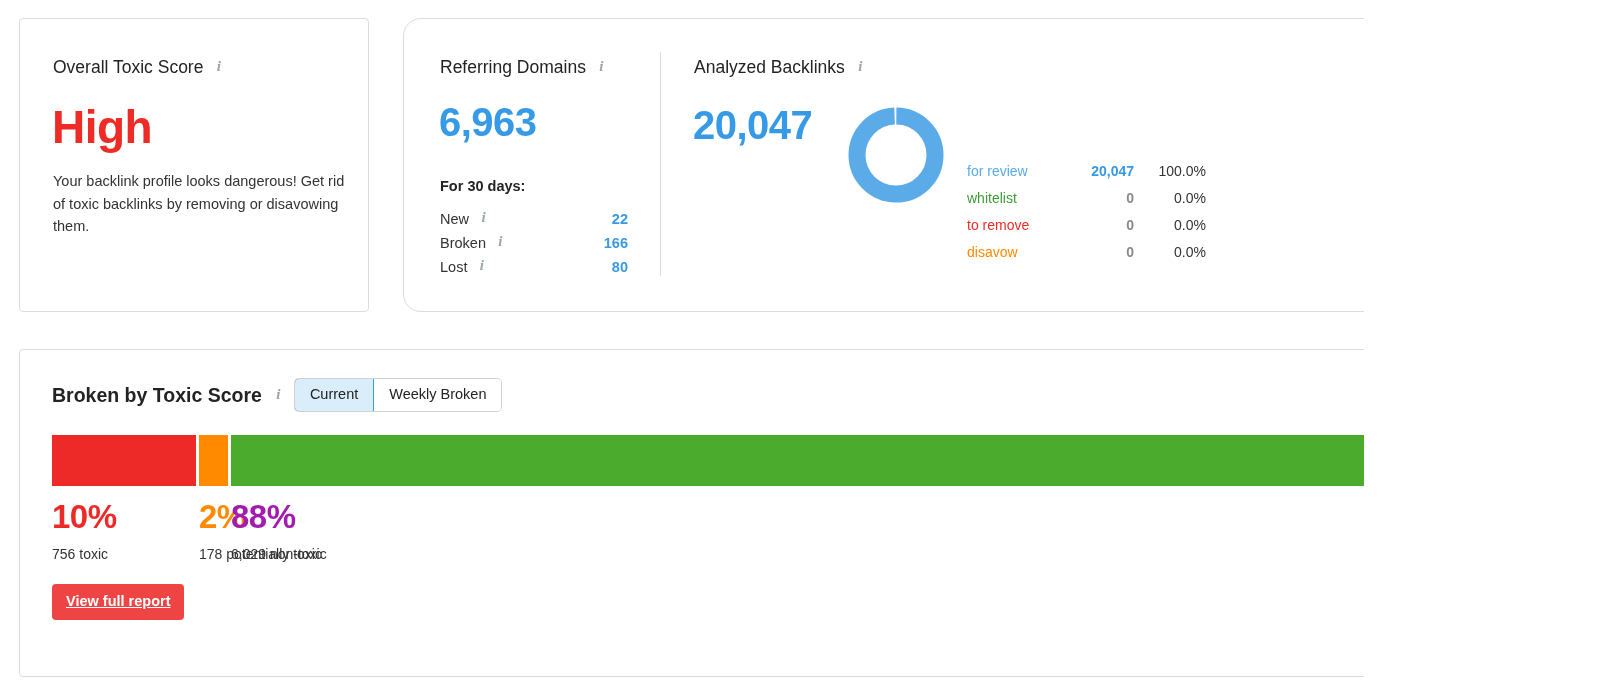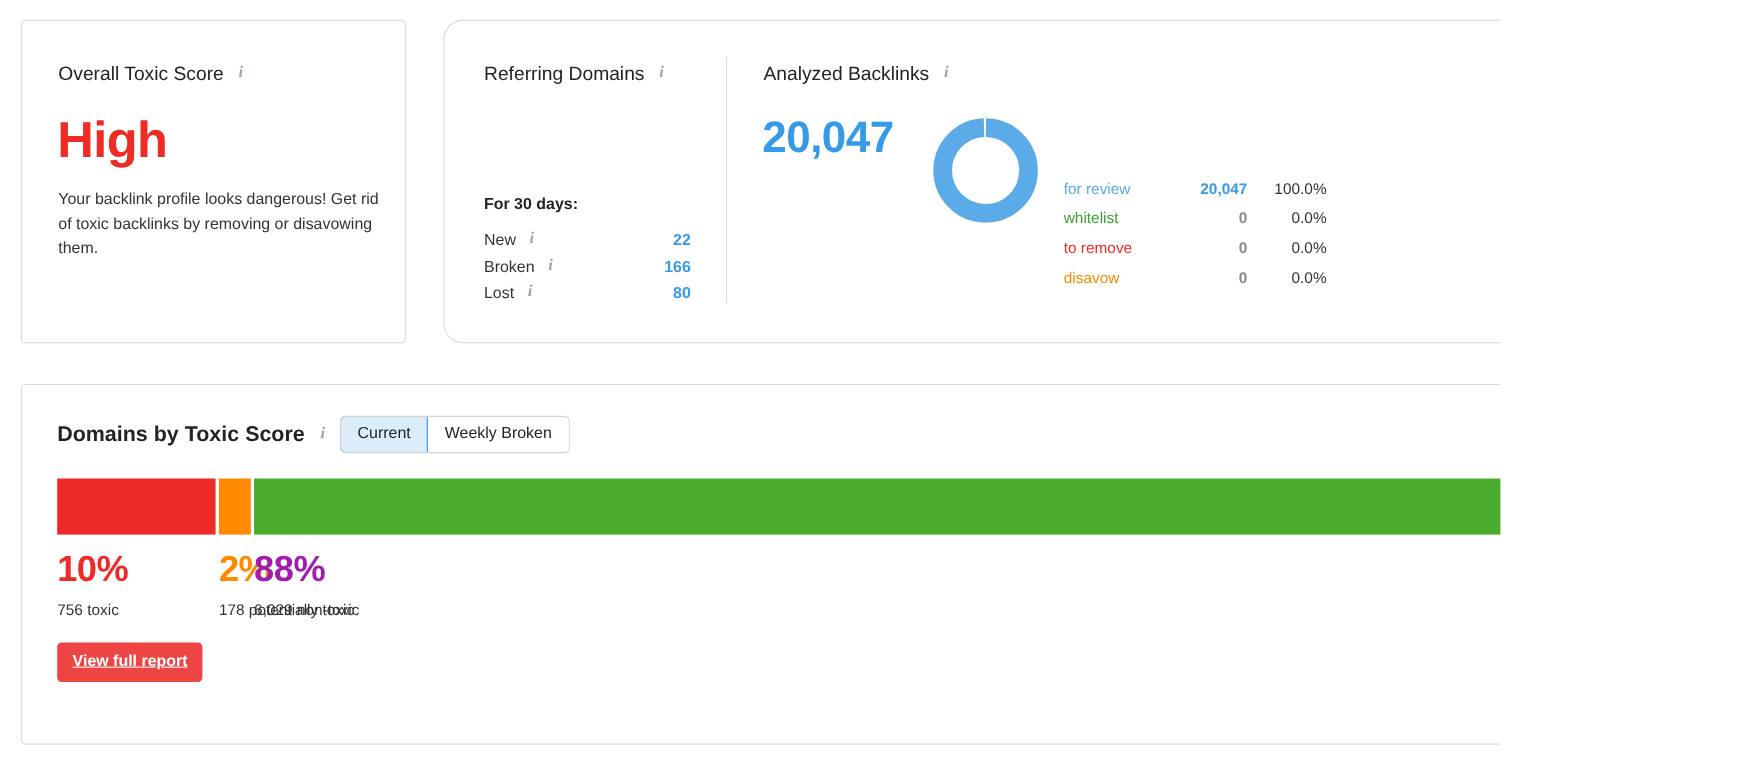--- a/index.html
+++ b/index.html
@@ -280,20 +280,21 @@
     <div id="toxic-desc">Your backlink profile looks dangerous! Get rid of toxic backlinks by removing or disavowing them.</div>
   </div>
 
   <div class="card" id="card-backlinks">
     <div class="vdivider"></div>
 
     <div class="panel-title" id="ref-title-row">
       <span>Referring Domains</span>
       <span class="info-icon">i</span>
     </div>
+    <div class="big-number" id="ref-value">6,963</div>
     <div id="ref-period">For 30 days:</div>
 
     <div id="ref-stats">
       <div class="stat-row">
         <span class="stat-label">New</span>
         <span class="info-icon">i</span>
         <span class="stat-value">22</span>
       </div>
       <div class="stat-row">
         <span class="stat-label">Broken</span>
@@ -338,21 +339,21 @@
       <div class="legend-row">
         <span class="legend-name" style="color: rgb(255, 138, 0);">disavow</span>
         <span class="legend-count">0</span>
         <span class="legend-pct">0.0%</span>
       </div>
     </div>
   </div>
 
   <div class="card" id="card-domains">
     <div id="domains-header">
-      <span id="domains-title">Domains by Toxic Score</span>
+      <span id="domains-title">Broken by Toxic Score</span>
       <span class="info-icon">i</span>
       <div class="seg-toggle">
         <button class="seg-btn is-active">Current</button>
         <button class="seg-btn">Weekly Broken</button>
       </div>
     </div>
 
     <div id="toxic-bar">
       <div class="bar-seg" style="background: rgb(238, 42, 40); flex: 10 0 0px;"></div>
       <div class="bar-seg" style="background: rgb(255, 138, 0); flex: 2 0 0px;"></div>

